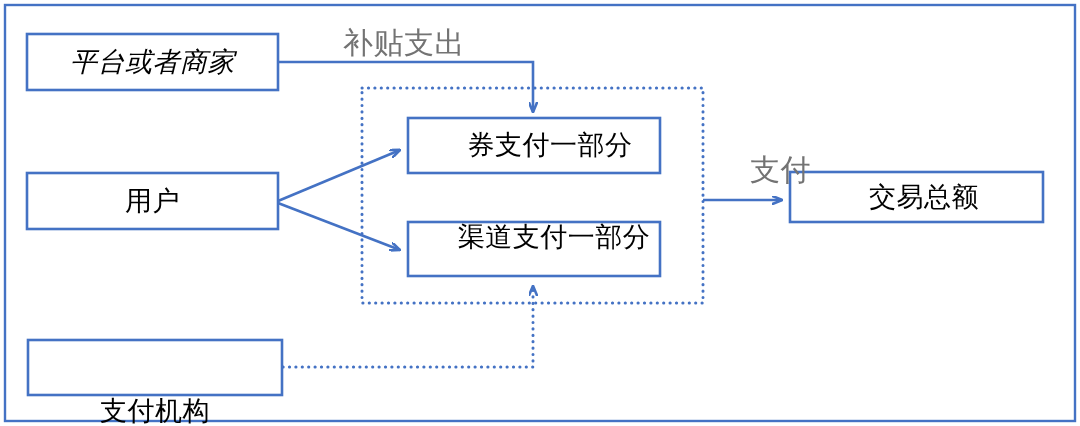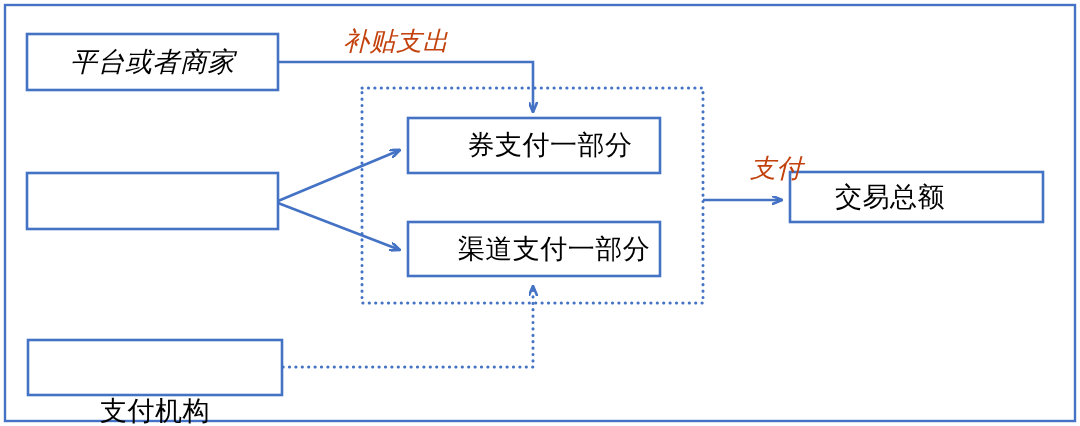--- a/index.html
+++ b/index.html
@@ -31,26 +31,25 @@
     justify-content: center;
     color: #000000;
     font-size: 27px;
     line-height: 1;
     letter-spacing: 0.5px;
     white-space: nowrap;
     pointer-events: none;
   }
   .edge-label {
     position: absolute;
-    color: #c2410c;
-    font-size: 26px;
+    color: #737373;
+    font-size: 30px;
     line-height: 1;
     letter-spacing: 0.5px;
     white-space: nowrap;
-    font-style: italic;
   }
 </style>
 </head>
 <body>
 
 <div id="canvas">
 
   <svg id="diagram-svg" viewBox="0 0 1080 426" xmlns="http://www.w3.org/2000/svg">
     <defs>
       <marker id="arrowhead" markerWidth="11" markerHeight="9" refX="10.2" refY="4.5" orient="auto" markerUnits="userSpaceOnUse">
@@ -75,27 +74,28 @@
 
     <path d="M278,203 L400,250" fill="none" stroke="#4472c4" stroke-width="2.6" marker-end="url(#arrowhead)"></path>
 
     <path d="M703,200 L782,200" fill="none" stroke="#4472c4" stroke-width="2.6" marker-end="url(#arrowhead)"></path>
 
     <path d="M283,367 L533,367 L533,286" fill="none" stroke="#4472c4" stroke-width="3" stroke-dasharray="0.2 6.2" stroke-linecap="round" marker-end="url(#arrowhead)"></path>
   </svg>
 
   <div class="node-label" style="left:27px; top:34px; width:251px; height:56px;font-style:italic;">平台或者商家</div>
 
+  <div class="node-label" style="left:27px; top:173px; width:251px; height:56px;">用户</div>
 
   <div class="node-label" style="left:28px; top:340px; width:254px; height:55px;margin-top:44px;">支付机构</div>
 
   <div class="node-label" style="left:408px; top:118px; width:284px; height:55px;">券支付一部分</div>
 
-  <div class="node-label" style="left:408px; top:222px; width:292px; height:54px;text-align:center;">渠道支付一部分</div>
+  <div class="node-label" style="left:408px; top:210px; width:292px; height:54px;text-align:center;">渠道支付一部分</div>
 
-  <div class="node-label" style="left:790px; top:172px; width:200px; height:50px;">交易总额</div>
+  <div class="node-label" style="left:824px; top:172px; width:200px; height:50px;">交易总额</div>
 
   <div class="edge-label" style="left:343px; top:28px;">补贴支出</div>
 
   <div class="edge-label" style="left:750px; top:155px;">支付</div>
 
 
 </div>
 
 </body></html>

